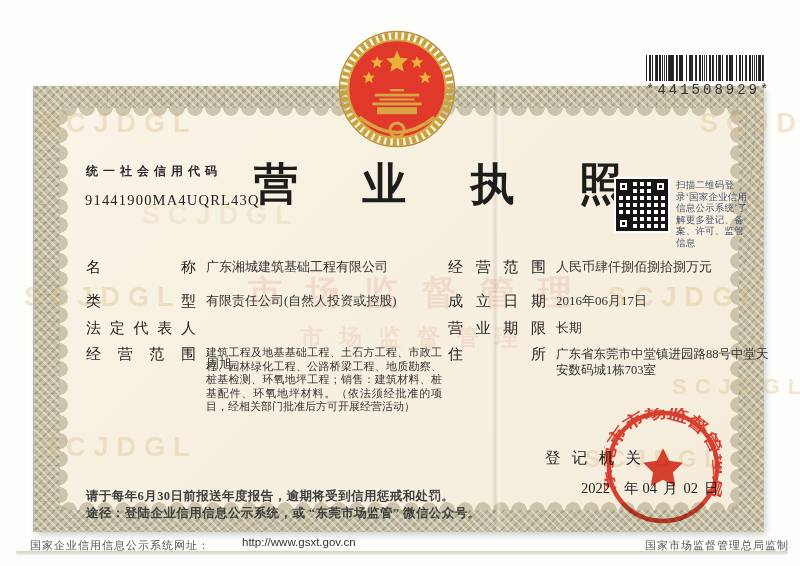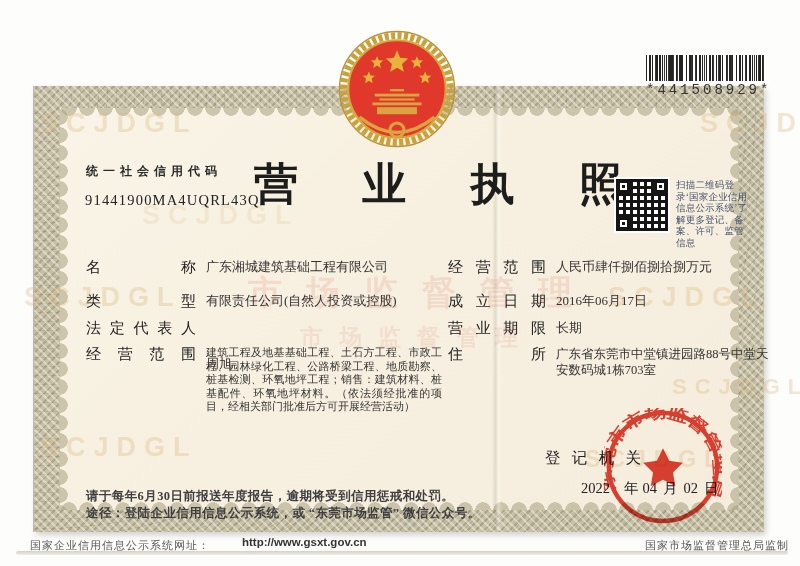--- a/index.html
+++ b/index.html
@@ -72,21 +72,21 @@
   .reg-date{position:absolute;left:581px;top:479px;font-size:14.5px;color:#222;white-space:nowrap;}
   .reg-date span{display:inline-block;}
   .d-y{margin-right:14px;} .d-u1{margin-right:4px;} .d-m{margin-right:6px;} .d-u2{margin-right:6px;} .d-d{margin-right:6px;}
   
   .stamp{position:absolute;left:604px;top:408px;width:118px;height:118px;opacity:.92;
       mix-blend-mode:multiply;}
   
   .notes{position:absolute;left:86px;top:488px;width:580px;font-size:12.5px;font-weight:bold;
       color:#3e3e3e;line-height:16.5px;letter-spacing:.4px;}
   .footer-left{position:absolute;left:30px;top:538px;font-size:11px;color:#555;letter-spacing:1px;}
-  .footer-url{position:absolute;left:242px;top:536px;font-size:11.5px;font-weight:bold;color:#333;
+  .footer-url{position:absolute;left:242px;top:536px;font-size:11.5px;font-weight:normal;color:#333;
       font-family:"Liberation Sans","DejaVu Sans",sans-serif;}
   .footer-right{position:absolute;left:645px;top:538px;font-size:11px;color:#555;letter-spacing:1px;}
 </style>
 </head>
 <body>
 
 <div class="stage">
 
   <div class="cert-frame">
     <div class="cert-inner">

